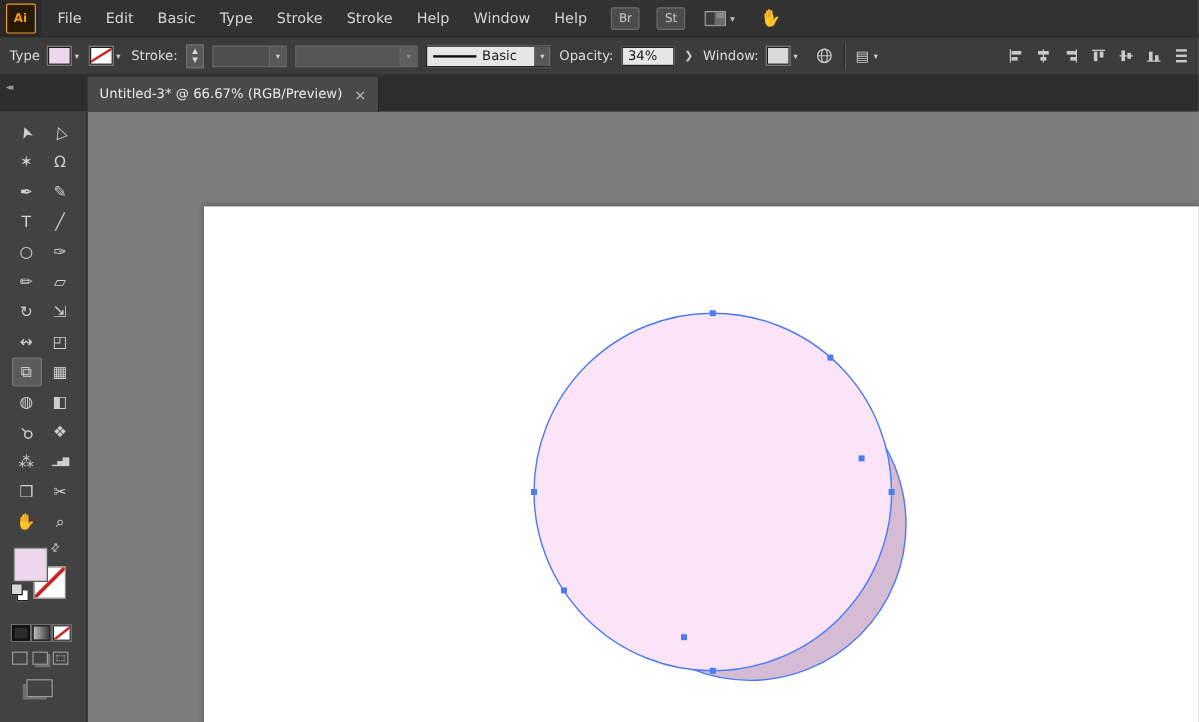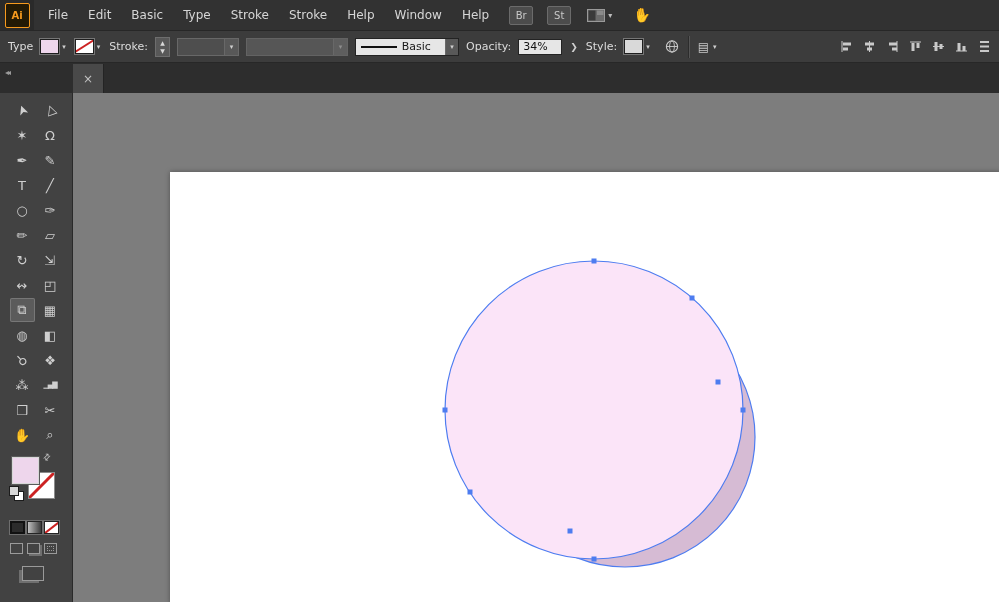--- a/index.html
+++ b/index.html
@@ -166,21 +166,21 @@
     <span class="basic-label">Basic</span>
     <span class="arrow-zone">
         <span class="dd-arrow">▾</span>
       </span>
   </span>
 
   <span class="cb-label">Opacity:</span>
   <span class="field-light" style="width:44px;">34%</span>
   <span class="chev-btn">❯</span>
 
-  <span class="cb-label">Style:</span>
+  <span class="cb-label">Window:</span>
   <span class="swatch-combo">
     <span class="swatch style"></span>
     <span class="dd-arrow">▾</span>
   </span>
 
   <span class="al-btn" style="margin-left:6px;">
     <svg width="15" height="15" viewBox="0 0 15 15">
       <circle cx="7.5" cy="7.5" r="6" fill="none" stroke="#c9c9c9" stroke-width="1.2"></circle>
       <ellipse cx="7.5" cy="7.5" rx="2.6" ry="6" fill="none" stroke="#c9c9c9"></ellipse>
       <line x1="1.5" y1="7.5" x2="13.5" y2="7.5" stroke="#c9c9c9"></line>
@@ -245,20 +245,21 @@
         </svg>
     </span>
   </span>
 </div>
 
 <div id="tabstrip">
   <div id="panel-collapse">
     <span>◂◂</span>
   </div>
   <div class="doc-tab">
+    <span>Untitled-3* @ 66.67% (RGB/Preview)</span>
     <span class="tab-close">×</span>
   </div>
 </div>
 
 <div id="toolbar">
   <div id="tools-grid">
       <div class="tool">
         <span style="display: inline-block; transform: rotate(-110deg);">➤</span>
       </div>
       <div class="tool">

